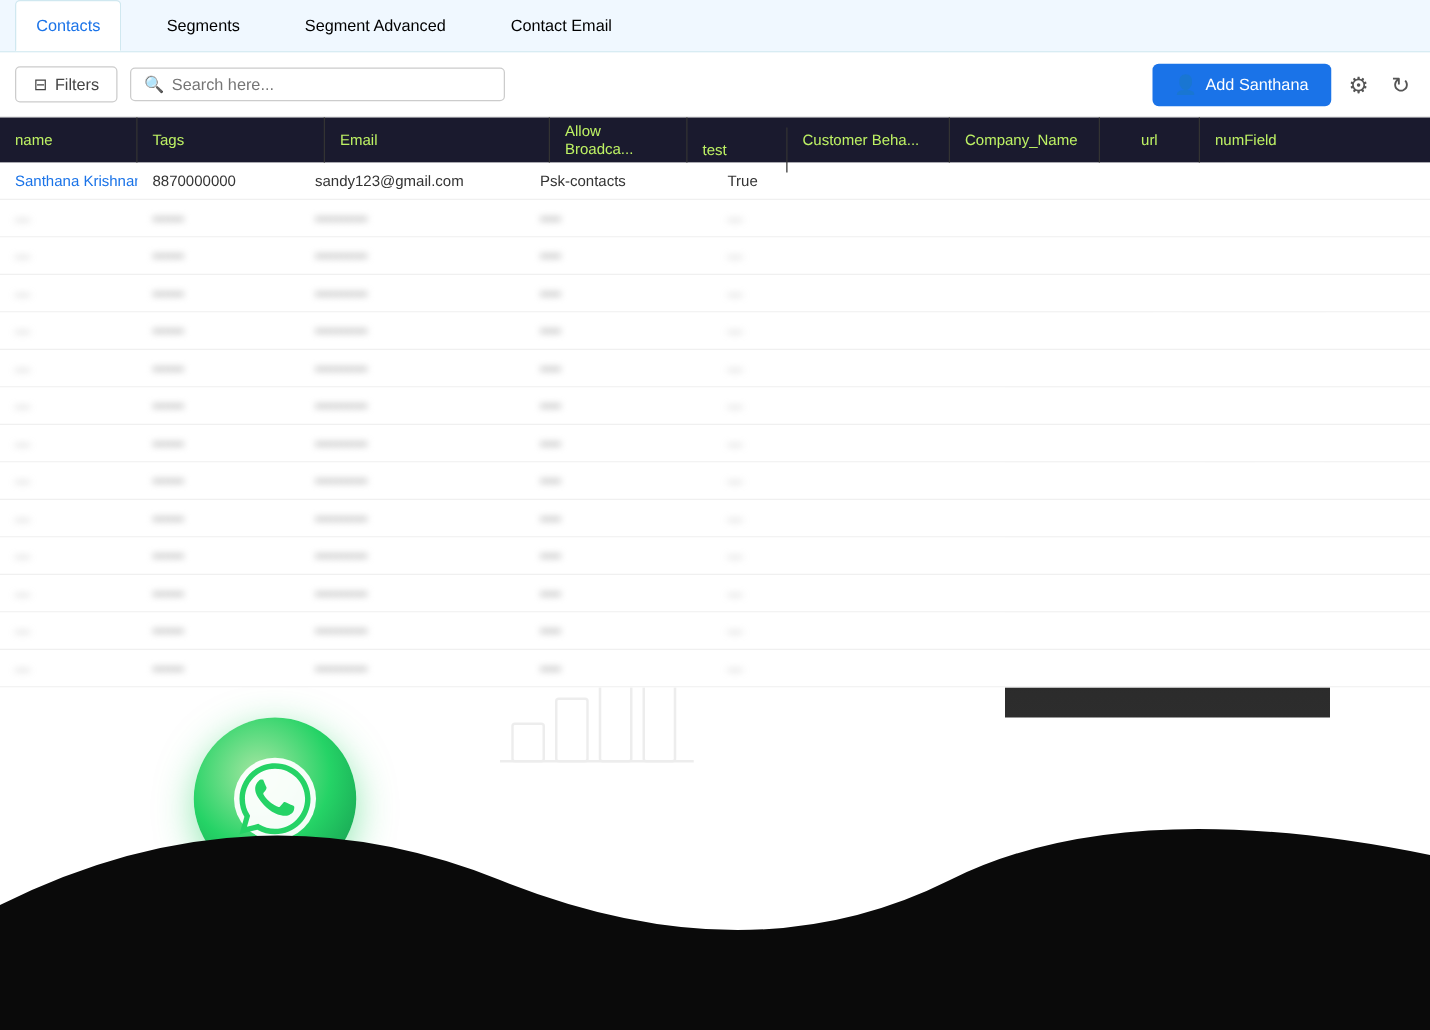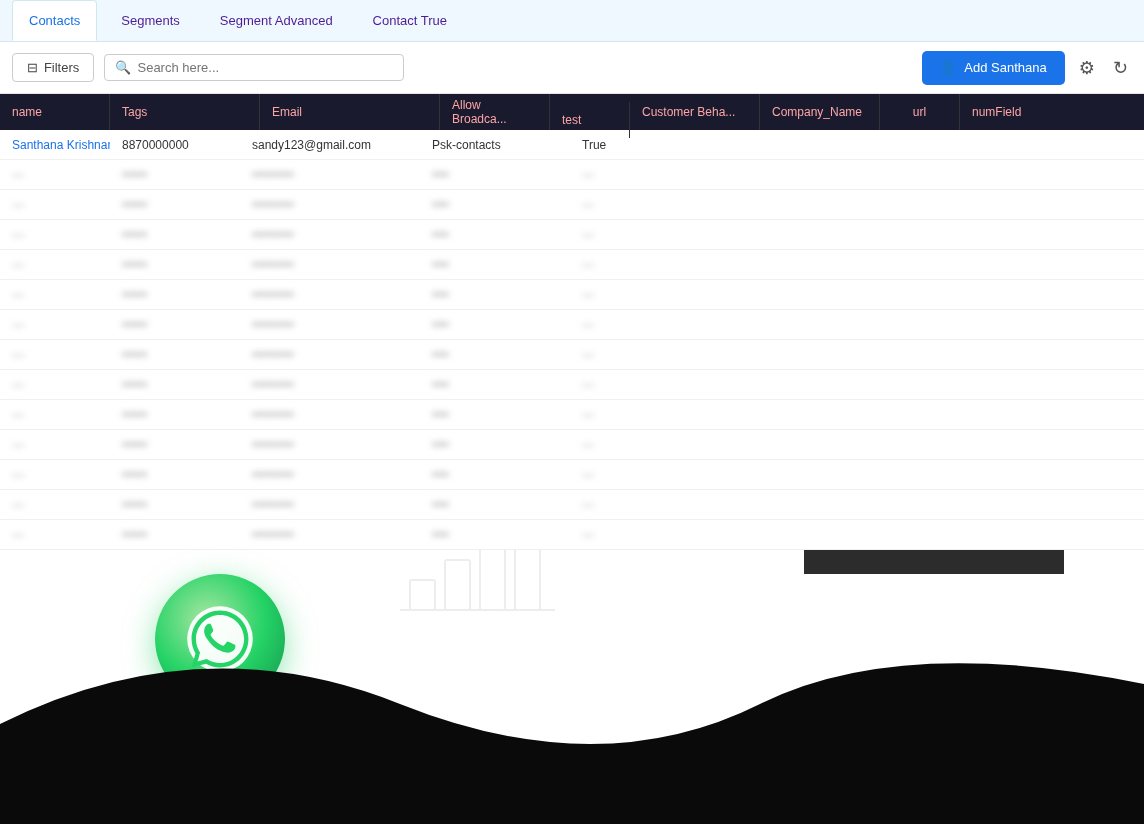--- a/index.html
+++ b/index.html
@@ -6,28 +6,28 @@
     body { font-family: -apple-system, BlinkMacSystemFont, 'Segoe UI', sans-serif; width: 1144px; height: 824px; overflow: hidden; background: #fff; position: relative; }
 
     
     .top-nav {
       display: flex;
       align-items: center;
       background: #f0f8ff;
       border-bottom: 1px solid #d0e8f0;
       height: 42px;
       padding: 0 12px;
-      gap: 8px;
+      gap: 20px;
     }
     .nav-tab {
       padding: 6px 16px;
       font-size: 13px;
       cursor: pointer;
       border-radius: 4px 4px 0 0;
-      color: #4c1d95;
+      color: #000000;
       background: transparent;
       border: none;
       height: 100%;
       display: flex;
       align-items: center;
     }
     .nav-tab.active {
       background: #fff;
       color: #1a73e8;
       border: 1px solid #d0e8f0;
@@ -98,21 +98,21 @@
       font-size: 18px;
       display: flex;
       align-items: center;
     }
 
     
     .table-header {
       display: flex;
       align-items: center;
       background: #1a1a2e;
-      color: #fca5a5;
+      color: #bef264;
       font-size: 12px;
       font-weight: 500;
       padding: 0;
       height: 36px;
     }
     .th {
       padding: 0 12px;
       height: 100%;
       display: flex;
       align-items: center;
@@ -233,21 +233,21 @@
       overflow: hidden;
     }
   </style>
 </head>
 <body>
 
 <div class="top-nav">
   <button class="nav-tab active">Contacts</button>
   <button class="nav-tab">Segments</button>
   <button class="nav-tab">Segment Advanced</button>
-  <button class="nav-tab">Contact True</button>
+  <button class="nav-tab">Contact Email</button>
 </div>
 
 <div class="toolbar">
   <button class="filter-btn">
     <span>⊟</span>
     <span>Filters</span>
   </button>
   <div class="search-box">
     <span style="color:#999;font-size:13px;">🔍</span>
     <input type="text" placeholder="Search here..." style="">

